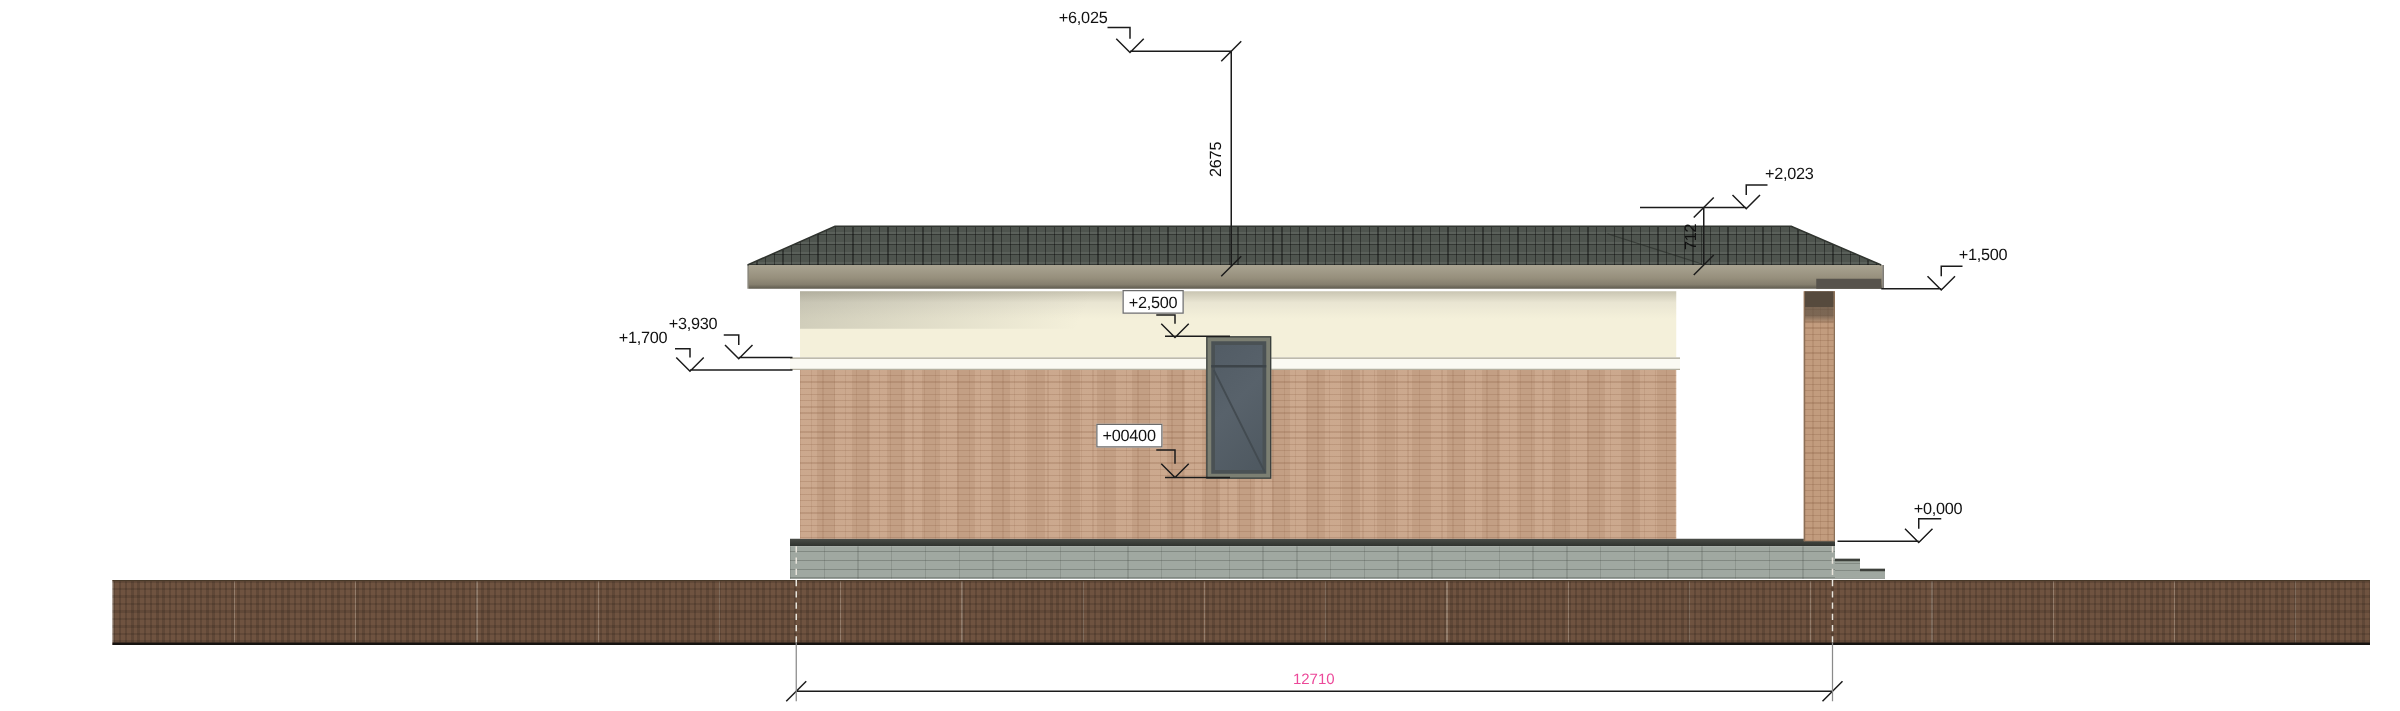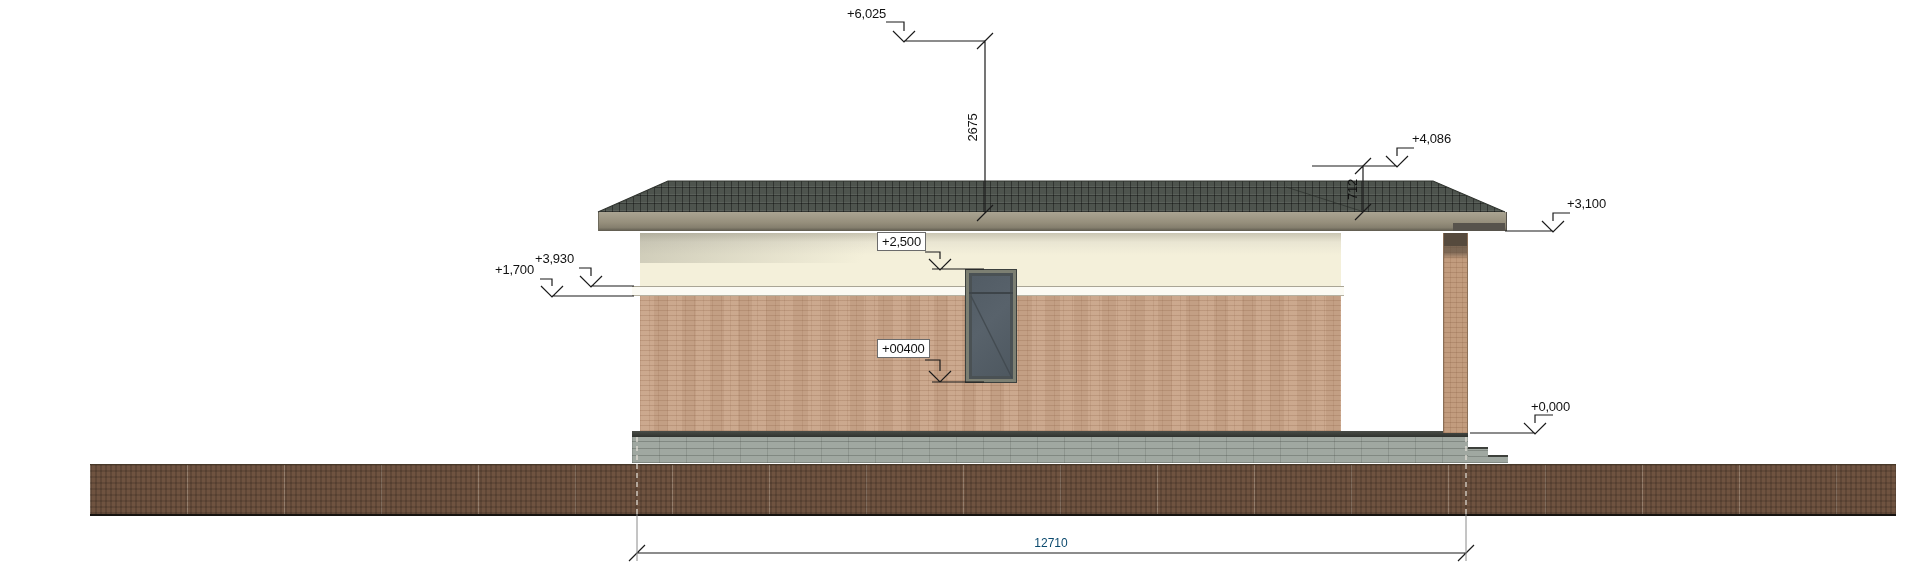--- a/index.html
+++ b/index.html
@@ -61,21 +61,21 @@
   #window{left:965px;top:269px;width:52px;height:114px;background:#7c7f72;
     border:1px solid #3b403e;box-sizing:border-box;}
   #window-frame{position:absolute;left:3px;top:3px;right:3px;bottom:3px;background:#4a5154;}
   #window-glass{position:absolute;left:3px;top:3px;right:3px;bottom:3px;
     background:linear-gradient(135deg,#525c65,var(--c-window_glass,#58626b) 45%,#4e5860);}
 
   
   .lvl{position:absolute;font-size:13px;letter-spacing:-.2px;white-space:nowrap;color:#111;}
   .lvl.boxed{background:#fff;border:1px solid #6b6b6b;padding:1px 4px;}
   .rot{transform:rotate(-90deg);transform-origin:center center;text-align:center;}
-  .dimtxt{position:absolute;font-size:12px;color:#0c4a6e;text-align:center;}
+  .dimtxt{position:absolute;font-size:12px;color:#ec4899;text-align:center;}
 </style>
 </head>
 <body>
 
 <div id="canvas">
 
   <div class="abs" id="ground-strip"></div>
   <div class="abs" id="plinth-cap"></div>
   <div class="abs" id="plinth-body"></div>
   <div class="abs step" id="step-2"></div>
@@ -129,23 +129,23 @@
     </g>
 
     <g fill="none">
       <path d="M637 437 V514 M1466 437 V514" stroke="#e9e5dc" stroke-width="1.2" stroke-dasharray="5 4"></path>
       <path d="M637 514 V561 M1466 514 V561" stroke="#8a8a8a" stroke-width="1"></path>
     </g>
   </svg>
 
   <div class="lvl" style="left:844px;top:6px;width:42px;text-align:right;">+6,025</div>
   <div class="lvl rot" style="left:952px;top:120px;width:40px;">2675</div>
-  <div class="lvl" style="left:1412px;top:131px;">+4,086</div>
+  <div class="lvl" style="left:1412px;top:131px;">+2,023</div>
   <div class="lvl rot" style="left:1337px;top:182px;width:30px;">712</div>
-  <div class="lvl" style="left:1567px;top:196px;">+3,100</div>
+  <div class="lvl" style="left:1567px;top:196px;">+1,500</div>
   <div class="lvl" style="left:495px;top:262px;">+1,700</div>
   <div class="lvl" style="left:535px;top:251px;">+3,930</div>
-  <div class="lvl boxed" style="left:877px;top:232px;">+2,500</div>
+  <div class="lvl boxed" style="left:898px;top:232px;">+2,500</div>
   <div class="lvl boxed" style="left:877px;top:339px;">+00400</div>
   <div class="lvl" style="left:1531px;top:399px;">+0,000</div>
   <div class="dimtxt" style="left:1021px;top:536px;width:60px;">12710</div>
 
 </div>
 
 </body></html>

